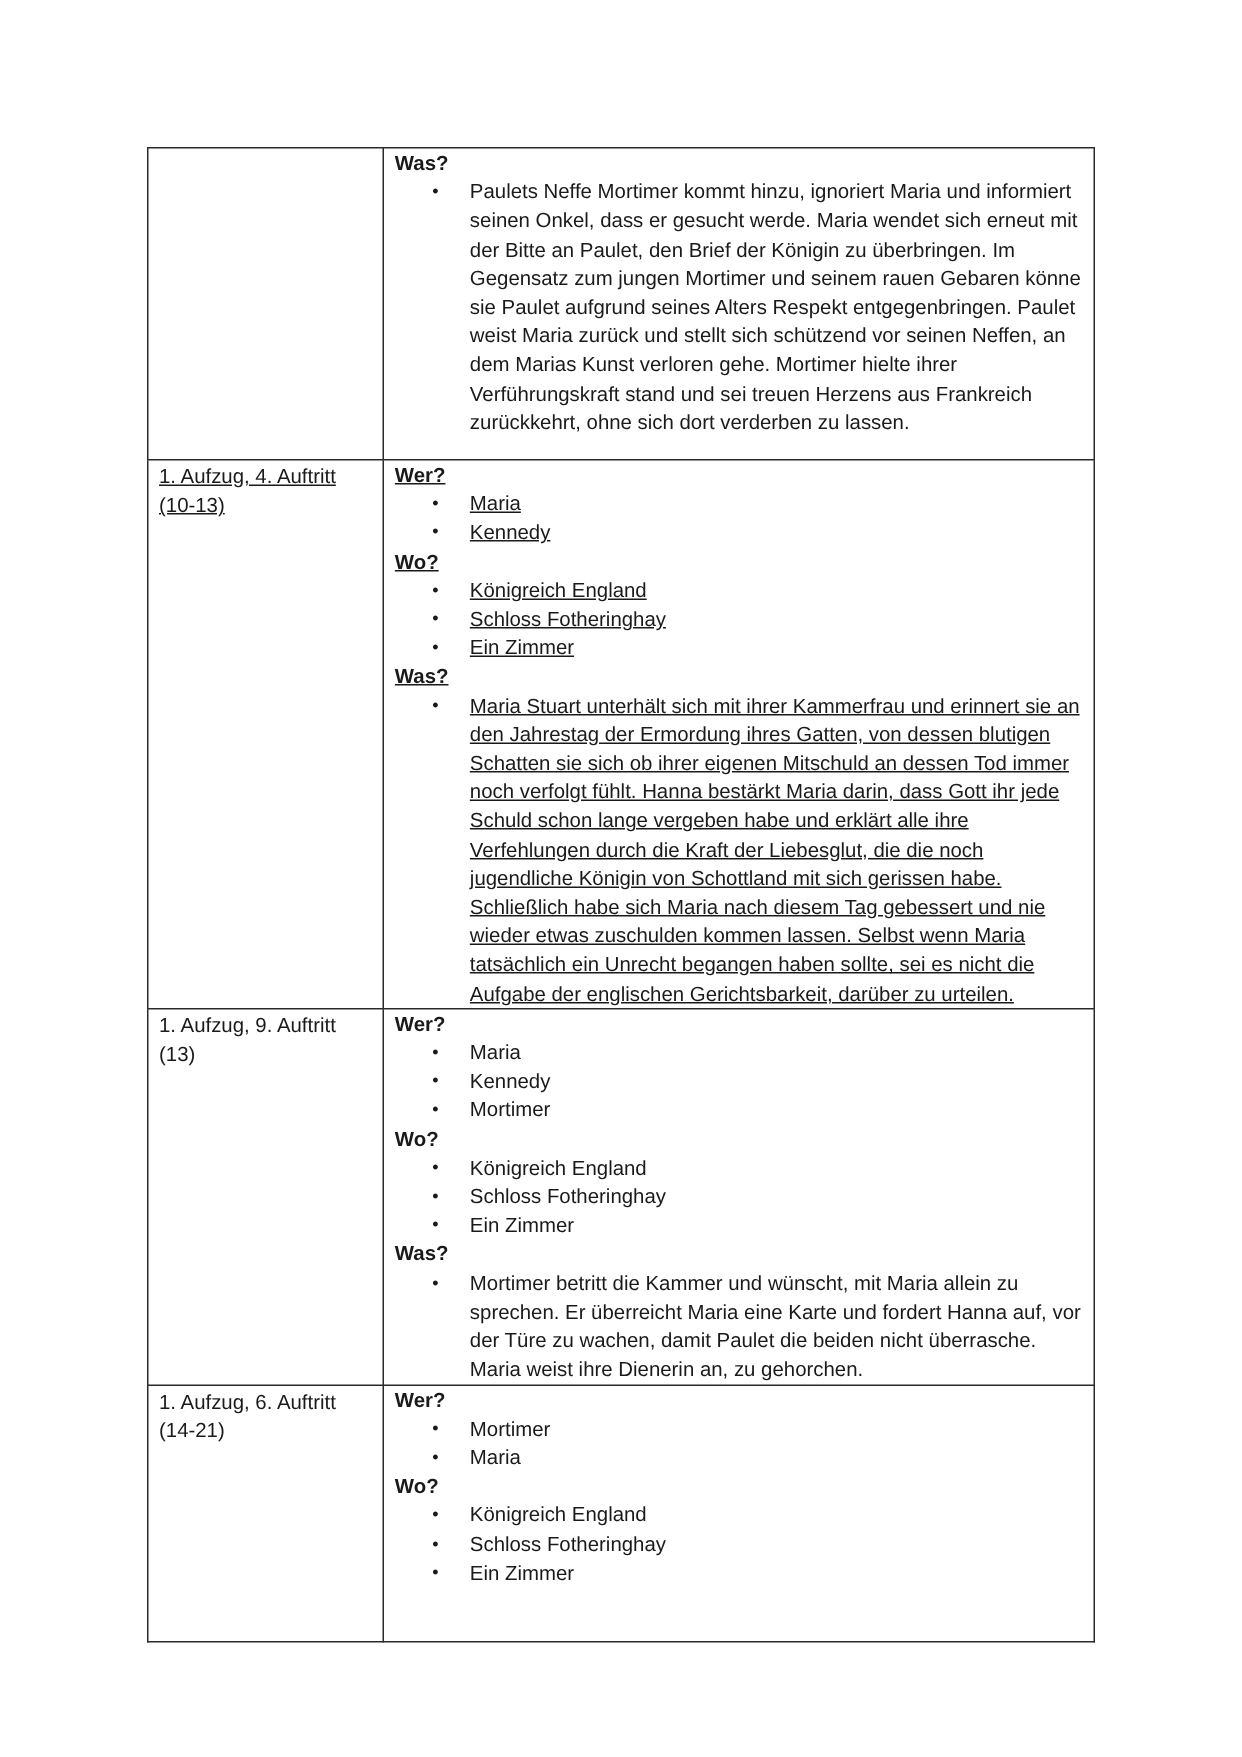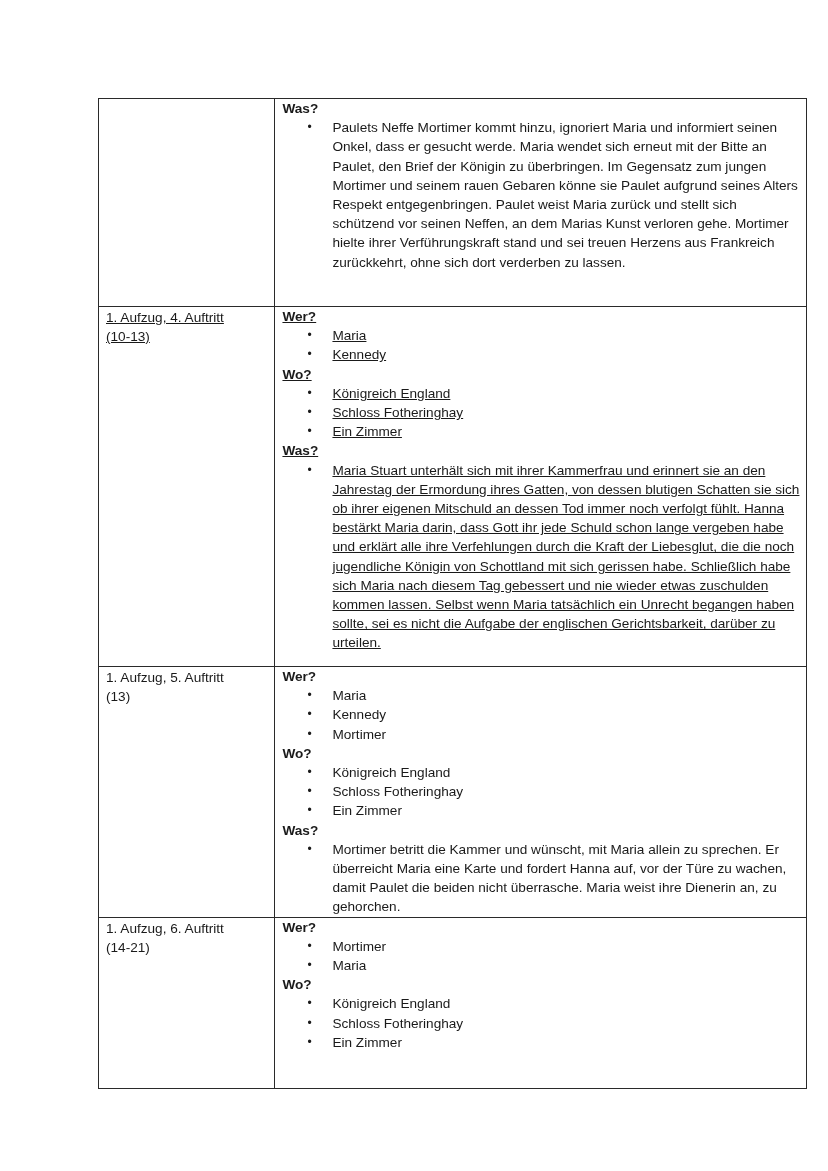--- a/index.html
+++ b/index.html
@@ -12,21 +12,21 @@
       height: 1171px;
       position: relative;
       overflow: hidden;
       font-family: "Liberation Sans", "DejaVu Sans", sans-serif;
       color: #1a1a1a;
     }
     .doc-table {
       position: absolute;
       left: 98px;
       top: 98px;
-      width: 709px;
+      width: 632px;
       border-collapse: collapse;
       table-layout: fixed;
     }
     .doc-table td {
       border: 1.4px solid #2a2a2a;
       vertical-align: top;
       padding: 0;
     }
     .col-left { width: 157px; }
     .col-right { width: 473px; }
@@ -110,21 +110,21 @@
           <p class="heading">Was?</p>
           <ul class="bullets">
             <li><span class="bullet">•</span><span>Maria Stuart unterhält sich mit ihrer Kammerfrau und erinnert sie an den Jahrestag der Ermordung ihres Gatten, von dessen blutigen Schatten sie sich ob ihrer eigenen Mitschuld an dessen Tod immer noch verfolgt fühlt. Hanna bestärkt Maria darin, dass Gott ihr jede Schuld schon lange vergeben habe und erklärt alle ihre Verfehlungen durch die Kraft der Liebesglut, die die noch jugendliche Königin von Schottland mit sich gerissen habe. Schließlich habe sich Maria nach diesem Tag gebessert und nie wieder etwas zuschulden kommen lassen. Selbst wenn Maria tatsächlich ein Unrecht begangen haben sollte, sei es nicht die Aufgabe der englischen Gerichtsbarkeit, darüber zu urteilen.</span></li>
           </ul>
         </div>
       </td>
     </tr>
 
     <tr class="row-3">
       <td>
-        <div class="scene-label">1. Aufzug, 5. Auftritt
+        <div class="scene-label">1. Aufzug, 9. Auftritt
 (13)</div>
       </td>
       <td>
         <div class="content">
           <p class="heading">Wer?</p>
           <ul class="bullets">
             <li><span class="bullet">•</span><span>Maria</span></li>
             <li><span class="bullet">•</span><span>Kennedy</span></li>
             <li><span class="bullet">•</span><span>Mortimer</span></li>
           </ul>

